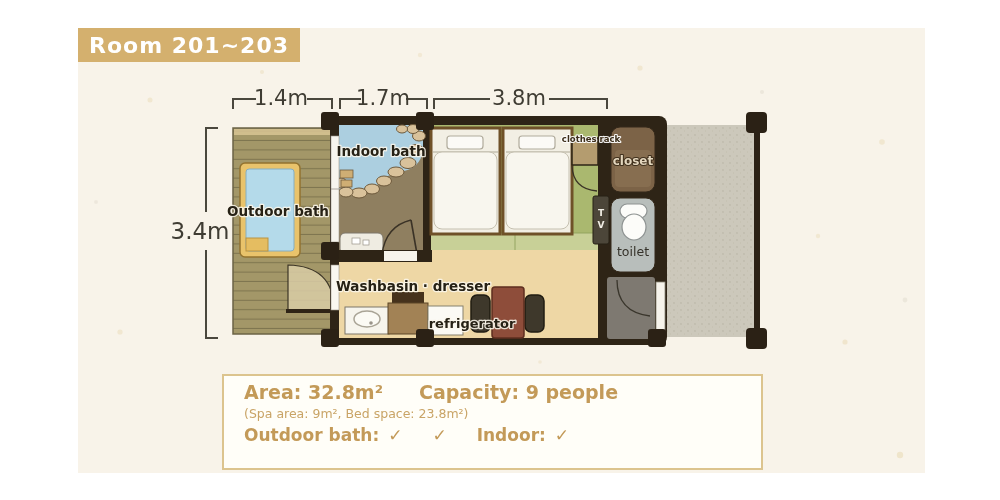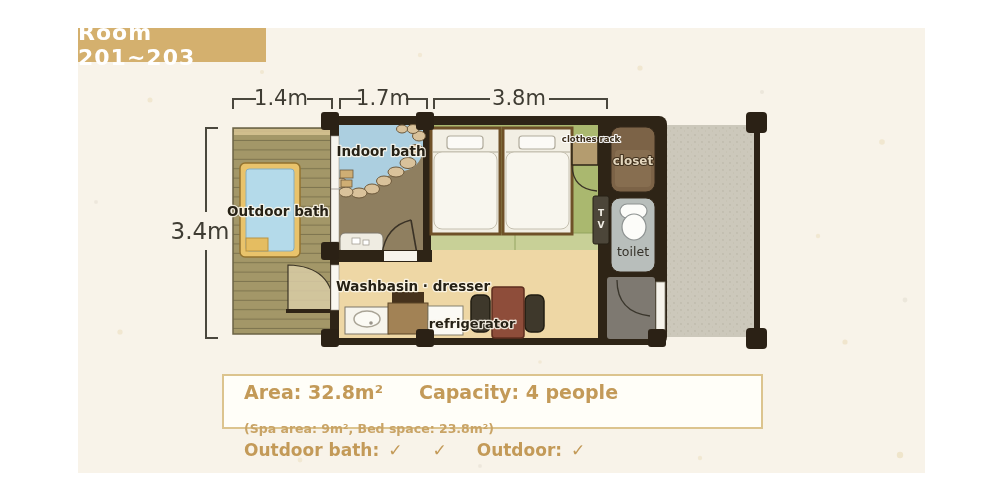--- a/index.html
+++ b/index.html
@@ -6,38 +6,38 @@
   body{
     width:1000px;height:500px;position:relative;overflow:hidden;
     background:#ffffff;
     font-family:"DejaVu Sans","Liberation Sans",sans-serif;
   }
   .paper{
     position:absolute;left:78px;top:28px;width:847px;height:445px;
     background:#f8f3e9;
   }
   .banner{
-    position:absolute;left:78px;top:28px;width:188px;height:34px;
+    position:absolute;left:78px;top:28px;width:222px;height:34px;
     background:#d4b06e;color:#ffffff;
     font-size:22px;font-weight:bold;letter-spacing:1px;
     display:flex;align-items:center;justify-content:center;
   }
   svg.plan{position:absolute;left:0;top:0;}
   svg.plan text{font-family:"DejaVu Sans","Liberation Sans",sans-serif;}
   .halo{paint-order:stroke;stroke:rgba(250,246,234,0.88);stroke-width:2.6px;stroke-linejoin:round;}
   .halo-strong{paint-order:stroke;stroke:rgba(255,255,255,0.92);stroke-width:2.2px;stroke-linejoin:round;}
   .emboss{paint-order:stroke;stroke:rgba(52,38,20,0.85);stroke-width:2px;stroke-linejoin:round;}
   .infobox{
-    position:absolute;left:222px;top:374px;width:541px;height:55px;
+    position:absolute;left:222px;top:374px;width:541px;height:96px;
     background:#fffef8;border:2px solid #dcc48e;
     box-sizing:border-box;padding:5px 0 0 20px;
     color:#c39a58;
   }
   .infobox .line1{display:flex;gap:36px;font-size:19px;font-weight:bold;line-height:22px;}
-  .infobox .line2{font-size:12.5px;font-weight:bold;color:#c9a466;line-height:16px;margin-top:18px;}
+  .infobox .line2{font-size:12.5px;font-weight:normal;color:#c9a466;line-height:16px;margin-top:3px;}
   .infobox .line3{display:flex;gap:30px;font-size:17px;font-weight:bold;line-height:21px;margin-top:3px;}
   .feature{display:flex;gap:9px;align-items:center;}
 </style>
 </head>
 <body>
 
 <div class="paper"></div>
 
 <div class="banner">
   <span>Room 201~203</span>
@@ -206,29 +206,29 @@
     <text x="601" y="228" font-size="9" font-weight="bold" fill="#f2efe6">V</text>
     <text x="633" y="256" font-size="12.5" fill="#35322a">toilet</text>
     <text class="halo" x="413" y="291" font-size="13.5" font-weight="bold" fill="#262115">Washbasin · dresser</text>
     <text class="halo" x="472" y="328" font-size="13" font-weight="bold" fill="#262115">refrigerator</text>
   </g>
 </svg>
 
 <div class="infobox">
   <div class="line1">
     <span>Area: 32.8m²</span>
-    <span>Capacity: 4 people</span>
+    <span>Capacity: 9 people</span>
   </div>
   <div class="line2">(Spa area: 9m², Bed space: 23.8m²)</div>
   <div class="line3">
     <span class="feature">
       <span>Outdoor bath:</span>
       <span>✓</span>
     </span>
     <span class="feature">
       <span>✓</span>
     </span>
     <span class="feature">
-      <span>Outdoor:</span>
+      <span>Indoor:</span>
       <span>✓</span>
     </span>
   </div>
 </div>
 
 </body></html>

